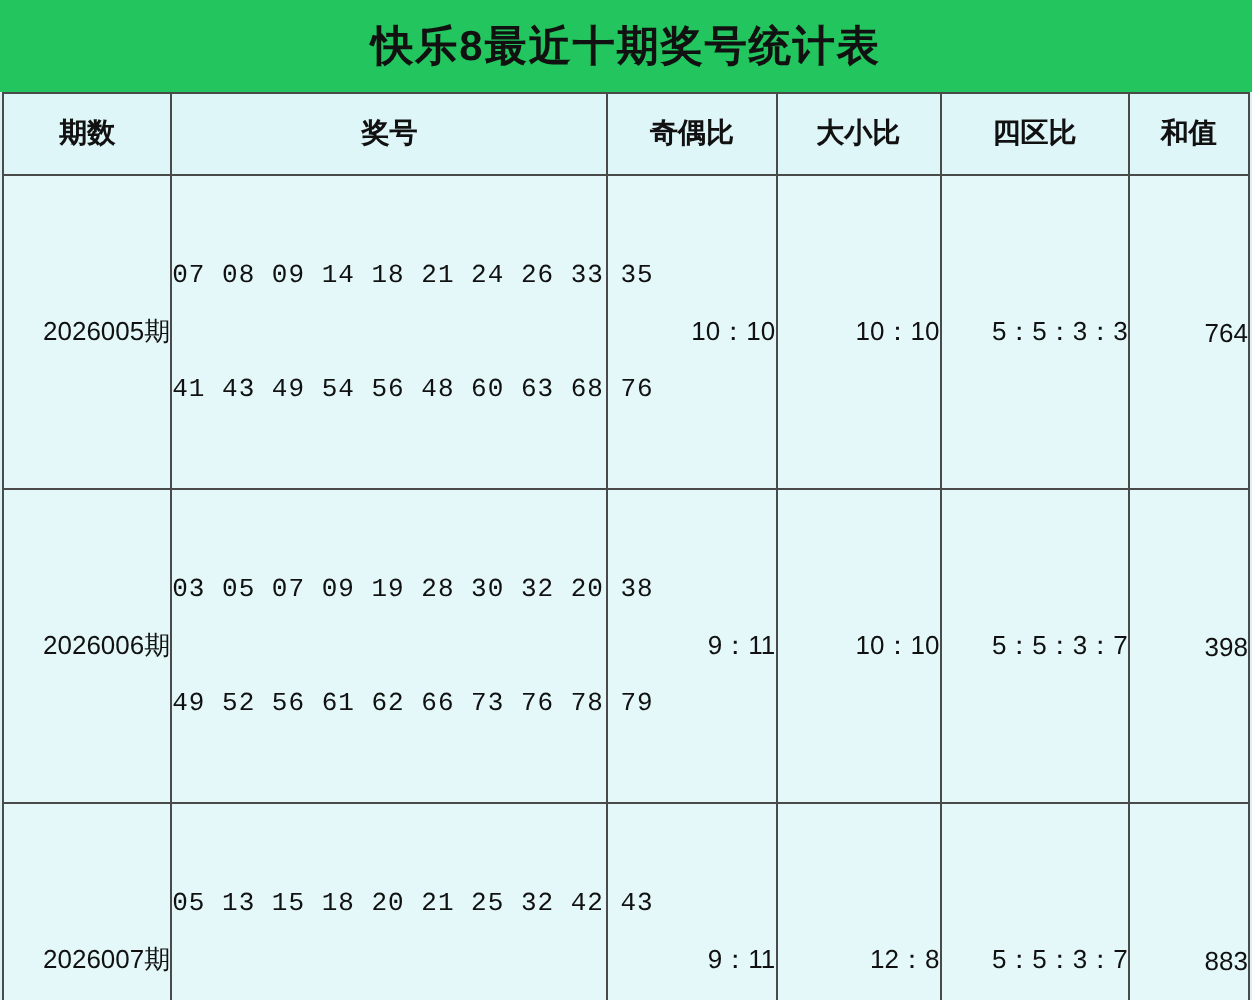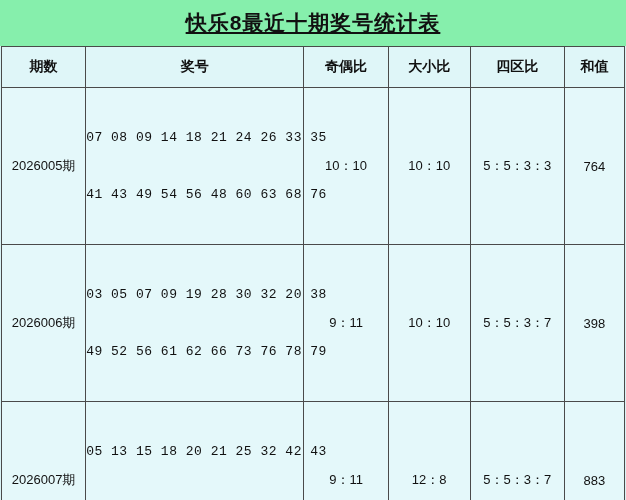--- a/index.html
+++ b/index.html
@@ -20,22 +20,21 @@
     background: #d9f3f5;
     box-sizing: border-box;
   }
   .title {
     text-align: center;
     font-size: 21px;
     font-weight: bold;
     color: #111;
     letter-spacing: 1px;
     padding: 9px 0 9px 0;
-    background: #86efac;
-    text-decoration: underline;
+    background: #22c55e;
   }
   table.stats {
     border-collapse: collapse;
     width: 624px;
     margin: 0 auto;
     table-layout: fixed;
     background: #e4f8fa;
   }
   table.stats th, table.stats td {
     border: 1px solid #4a4a4a;
@@ -55,20 +54,21 @@
   .col-numbers { width: 218px; }
   .col-oddeven { width: 84px; }
   .col-bigsmall { width: 82px; }
   .col-zones { width: 94px; }
   .col-sum { width: 60px; }
 
   table.stats tbody td {
     font-size: 13px;
     height: 46px;
     padding: 2px 0;
+    text-align: right;
   }
   td.period {
     font-size: 13px;
     letter-spacing: 0px;
   }
   td.numbers {
     font-family: "Liberation Mono", monospace;
     font-size: 12.5px;
     line-height: 19px;
     letter-spacing: 0.5px;

